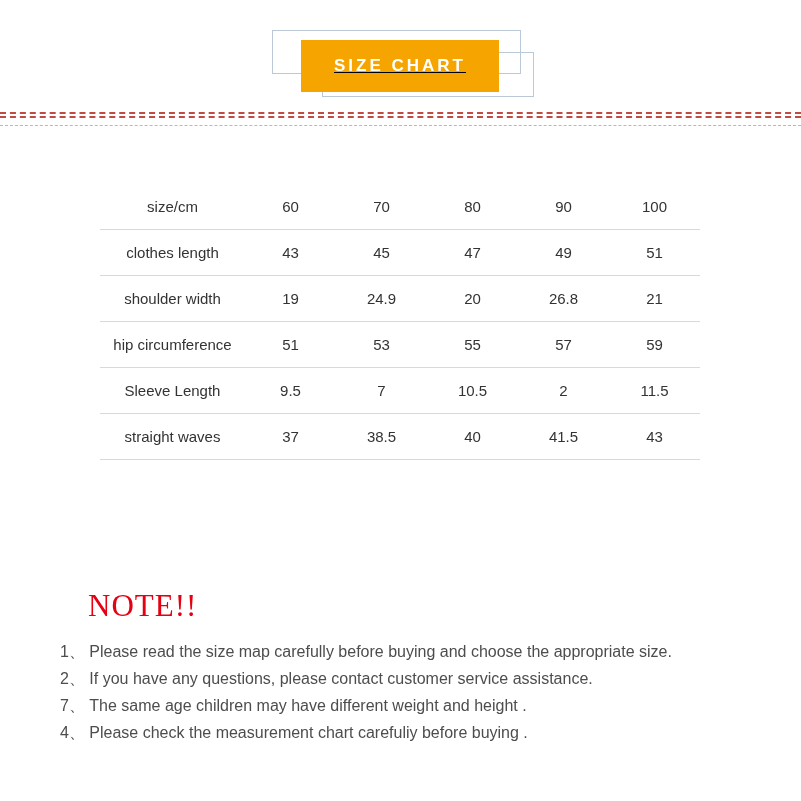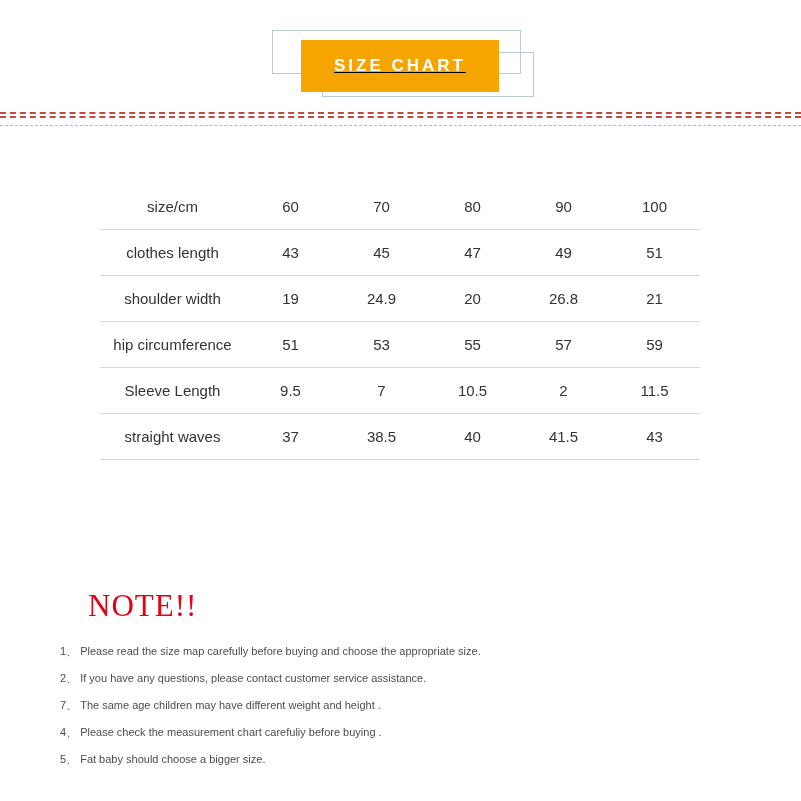--- a/index.html
+++ b/index.html
@@ -68,21 +68,21 @@
   
   .note-section { position: absolute; left: 60px; top: 556px; width: 700px; margin-top: 32px; }
   .note-title {
     font-family: "Liberation Serif", serif;
     color: var(--note_title, #e60012);
     font-size: 31px;
     margin: 0 0 14px 28px;
     letter-spacing: 1px;
   }
   .note-item {
-    font-size: 11px;
+    font-size: 16px;
     color: #4d4d4d;
     line-height: 27px;
     white-space: nowrap;
   }
 </style>
 </head>
 <body>
 
 <div id="page">
 
@@ -151,17 +151,16 @@
       </div>
     </div>
 
   <div class="note-section">
     <div class="note-title">NOTE!!</div>
     <div>
         <div class="note-item">1、 Please read the size map carefully before buying and choose the appropriate size.</div>
         <div class="note-item">2、 If you have any questions, please contact customer service assistance.</div>
         <div class="note-item">7、 The same age children may have different weight and height .</div>
         <div class="note-item">4、 Please check  the  measurement chart carefuliy before buying .</div>
-        <div class="note-item">5、 Fat baby should choose a bigger size.</div>
       </div>
   </div>
 
 </div>
 
 </body></html>

